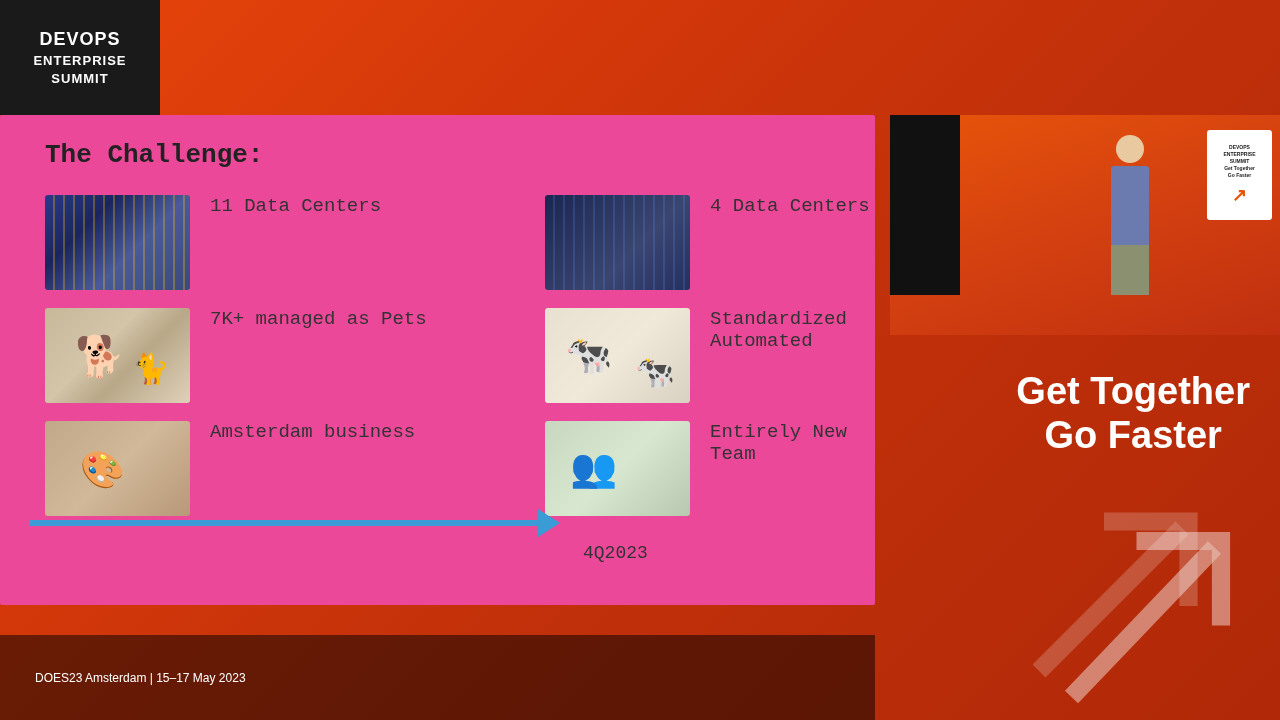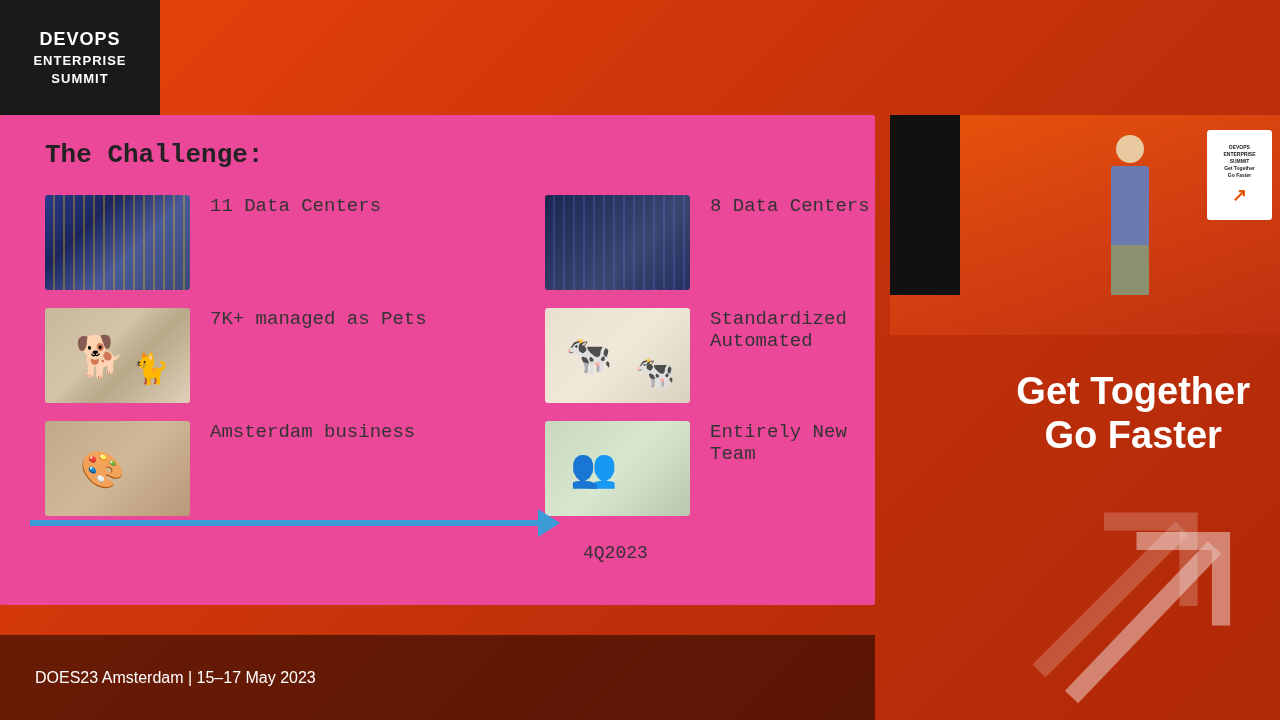--- a/index.html
+++ b/index.html
@@ -256,21 +256,21 @@
       background: rgba(0,0,0,0.5);
       display: flex;
       flex-direction: column;
       justify-content: center;
       padding-left: 35px;
       gap: 5px;
     }
 
     .bottom-text-line {
       color: white;
-      font-size: 16px;
+      font-size: 12px;
       font-weight: 500;
     }
 
     
     .img-datacenter-left {
       width: 100%;
       height: 100%;
       background: linear-gradient(135deg, #2a3a8a 0%, #1a2560 30%, #4a5a9a 60%, #3a4a7a 100%);
       position: relative;
       overflow: hidden;
@@ -419,21 +419,21 @@
       <span class="item-label">Amsterdam business</span>
     </div>
   </div>
 
   <div class="right-col">
 
     <div class="item-row">
       <div class="item-img">
         <div class="img-datacenter-right"></div>
       </div>
-      <span class="item-label">8 Data Centers</span>
+      <span class="item-label">4 Data Centers</span>
     </div>
 
     <div class="item-row">
       <div class="item-img">
         <div class="img-cows"></div>
       </div>
       <div class="multi-label">
         <span class="item-label">Standardized</span>
         <span class="item-label">Automated</span>
       </div>

